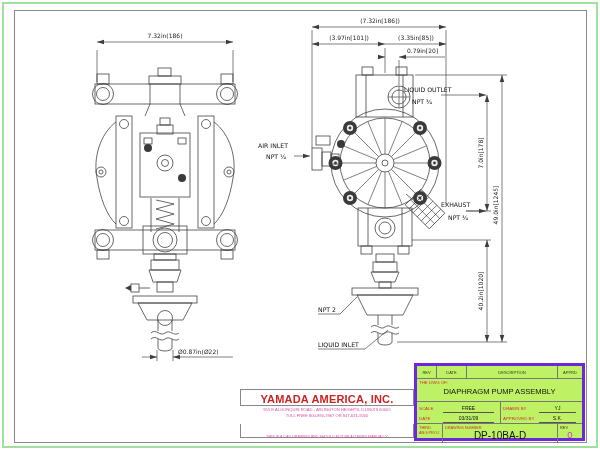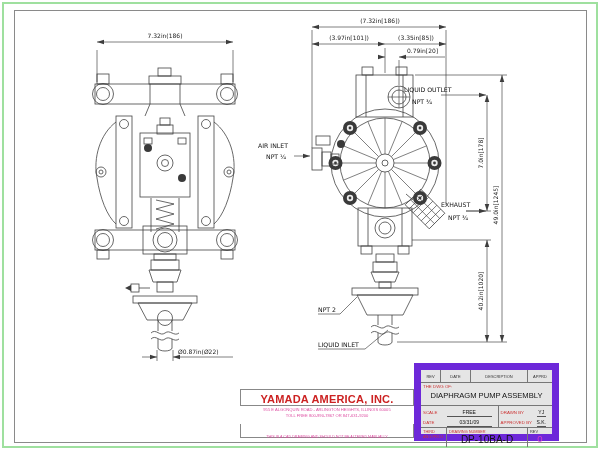--- a/index.html
+++ b/index.html
@@ -3,22 +3,22 @@
 <meta charset="utf-8">
 <style>
   html,body{margin:0;padding:0;background:#fff;}
   #page{position:relative;width:600px;height:450px;background:#ffffff;overflow:hidden;
         font-family:"Liberation Sans",sans-serif;}
   .outer-frame{position:absolute;inset:2px;border:2px solid #9fe09f;pointer-events:none;}
   .inner-frame{position:absolute;left:14px;top:10px;width:571px;height:431px;border:1px solid #8a8a8a;}
   svg{position:absolute;left:0;top:0;}
 
   
-  .tb{position:absolute;left:414px;top:363px;width:145px;height:78px;border:7px solid #6d28d9;
-      background:#e5e5e5;box-sizing:border-box;z-index:5;}
+  .tb{position:absolute;left:414px;top:363px;width:171px;height:78px;border:3px solid #6d28d9;
+      background:#bef264;box-sizing:border-box;z-index:5;}
   .tb-row1{display:flex;height:13px;border-bottom:1px solid #777;box-sizing:border-box;}
   .tb-row1 .c{font-size:4px;color:#333;border-right:1px solid #777;display:flex;
               align-items:center;justify-content:center;box-sizing:border-box;}
   .c-rev{width:20px;} .c-date{width:30px;} .c-desc{flex:1;} .c-apprd{width:24px;border-right:none !important;}
   .tb-row2{position:relative;height:23px;border-bottom:1px solid #777;box-sizing:border-box;}
   .dwgof{position:absolute;left:2px;top:1px;font-size:4.4px;color:#cc3333;}
   .tb-title{position:absolute;left:0;right:0;top:8px;text-align:center;font-size:7.6px;color:#111;}
   .tb-row3{display:flex;height:22px;border-bottom:1px solid #777;box-sizing:border-box;}
   .half{width:84px;padding-top:1px;box-sizing:border-box;}
   .half.l{border-right:1px solid #777;}

